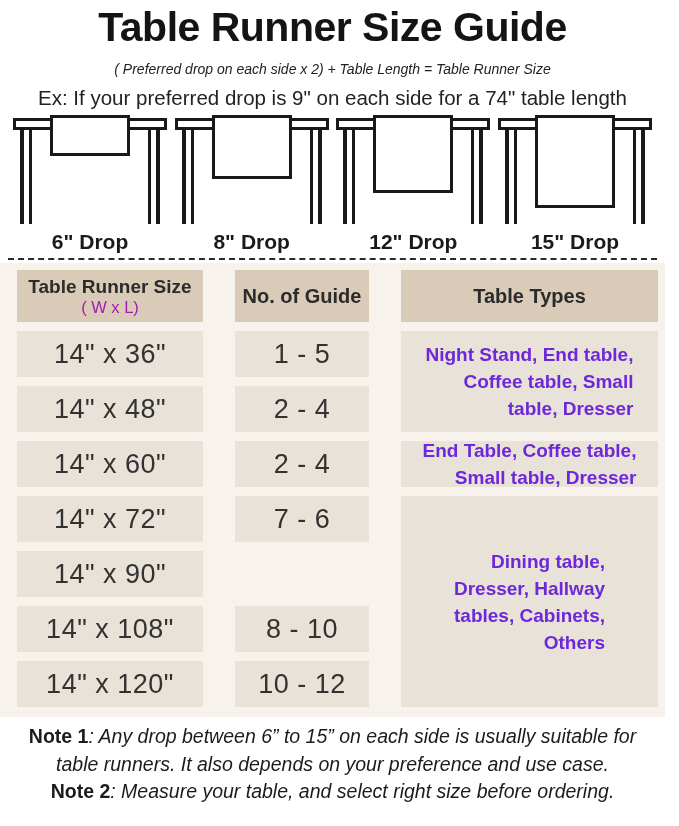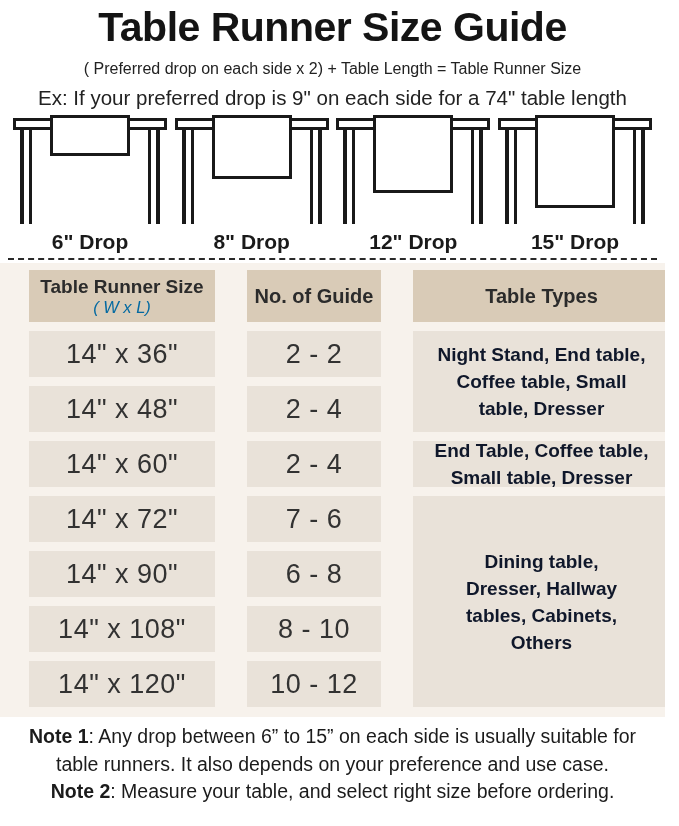--- a/index.html
+++ b/index.html
@@ -9,21 +9,21 @@
     font-family: "Liberation Sans", "DejaVu Sans", sans-serif;
     background: #ffffff; color: #1d1d1d; border-radius: 16px;
   }
 
   
   .title {
     margin: 0; padding-top: 3px; text-align: center;
     font-size: 41px; line-height: 49px; font-weight: 800;
     letter-spacing: -0.5px; color: #141414;
   }
-  .subline { margin: 4px 16px 0; text-align: center; font-size: 16px; line-height: 26px; color: #222222; }
+  .subline { margin: 4px 16px 0; text-align: center; font-size: 14px; line-height: 26px; color: #222222; font-style: italic; }
   .exline  { margin: 2px 0 0; text-align: center; font-size: 20.5px; line-height: 27px; color: #222222; }
 
   
   .figures { display: flex; justify-content: space-between; padding: 0 13px; margin-top: 1px; }
   .figcol { width: 154px; display: flex; flex-direction: column; align-items: center; }
   .art { position: relative; width: 154px; height: 112px; }
   .leg { position: absolute; top: 16px; bottom: 0; background: #191919; }
   .leg.lo { left: 7px;  width: 4px; }
   .leg.li { left: 16px; width: 3px; }
   .leg.ro { right: 7px; width: 4px; }
@@ -36,47 +36,47 @@
     position: absolute; left: 37px; width: 80px; top: 3px;
     background: #ffffff; border: 3px solid #191919; z-index: 3;
   }
   .caption { margin-top: 6px; font-size: 21px; line-height: 24px; font-weight: 700; color: #1a1a1a; }
 
   .dashed { height: 0; margin: 4px 8px 0; border-top: 2.5px dashed #2a2a2a; }
 
   
   .strip { margin-top: 3px; background: #f7f2ec; padding: 7px 0 10px; }
   .grid {
-    margin-left: 29px; width: 641px;
+    margin-left: 17px; width: 641px;
     display: grid;
     grid-template-columns: 186px 134px 257px;
     grid-template-rows: 52px repeat(7, 46px);
     column-gap: 32px; row-gap: 9px;
   }
   .hcell {
     background: #d9cbb7; display: flex; flex-direction: column;
     align-items: center; justify-content: center;
     font-weight: 700; font-size: 20px; color: #2b2b2b; text-align: center;
   }
   .hcell .h1line { font-size: 19px; line-height: 22px; font-weight: 700; }
-  .hcell .h2line { font-size: 16.5px; line-height: 19px; font-weight: 400; color: #0369a1; font-style: italic; }
+  .hcell .h2line { font-size: 16.5px; line-height: 19px; font-weight: 400; color: #a21caf; }
   .cell {
     background: #e9e2d9; display: flex; align-items: center; justify-content: center;
     font-size: 27px; font-weight: 400; color: #323232; letter-spacing: 0.5px;
   }
   .tcell {
     background: #e9e2d9; display: flex; align-items: center; justify-content: center;
-    text-align: center; font-size: 19px; line-height: 27px; font-weight: 700;
-    color: #0f172a; white-space: pre-line; padding: 8px 8px;
+    text-align: right; font-size: 19px; line-height: 27px; font-weight: 700;
+    color: #6d28d9; white-space: pre-line; padding: 8px 8px;
   }
 
   
   .notes { padding-top: 6px; text-align: center; font-size: 19.5px; line-height: 27.5px; color: #1b1b1b; }
   .notes p { margin: 0; }
-  .note-text { white-space: pre-line; }
+  .note-text { white-space: pre-line; font-style: italic; }
   .note-label { font-weight: 700; text-align: right; }
 </style>
 </head>
 <body>
 
 <div class="page">
 
   <h1 class="title">Table Runner Size Guide</h1>
   <p class="subline">( Preferred drop on each side x 2) + Table Length = Table Runner Size</p>
   <p class="exline">Ex: If your preferred drop is 9" on each side for a 74" table length</p>
@@ -139,29 +139,28 @@
     <div class="grid">
 
       <div class="hcell" style="grid-area:1/1">
         <div class="h1line">Table Runner Size</div>
         <div class="h2line">( W x L)</div>
       </div>
       <div class="hcell" style="grid-area:1/2">No. of Guide</div>
       <div class="hcell" style="grid-area:1/3">Table Types</div>
 
       <div class="cell" style="grid-area:2/1">14" x 36"</div>
-      <div class="cell" style="grid-area:2/2">2 - 2</div>
+      <div class="cell" style="grid-area:2/2">1 - 5</div>
       <div class="cell" style="grid-area:3/1">14" x 48"</div>
       <div class="cell" style="grid-area:3/2">2 - 4</div>
       <div class="cell" style="grid-area:4/1">14" x 60"</div>
       <div class="cell" style="grid-area:4/2">2 - 4</div>
       <div class="cell" style="grid-area:5/1">14" x 72"</div>
       <div class="cell" style="grid-area:5/2">7 - 6</div>
       <div class="cell" style="grid-area:6/1">14" x 90"</div>
-      <div class="cell" style="grid-area:6/2">6 - 8</div>
       <div class="cell" style="grid-area:7/1">14" x 108"</div>
       <div class="cell" style="grid-area:7/2">8 - 10</div>
       <div class="cell" style="grid-area:8/1">14" x 120"</div>
       <div class="cell" style="grid-area:8/2">10 - 12</div>
 
       <div class="tcell" style="grid-row:2 / span 2; grid-column:3">Night Stand, End table,
 Coffee table, Small
 table, Dresser</div>
       <div class="tcell" style="grid-row:4; grid-column:3">End Table, Coffee table,
 Small table, Dresser</div>

